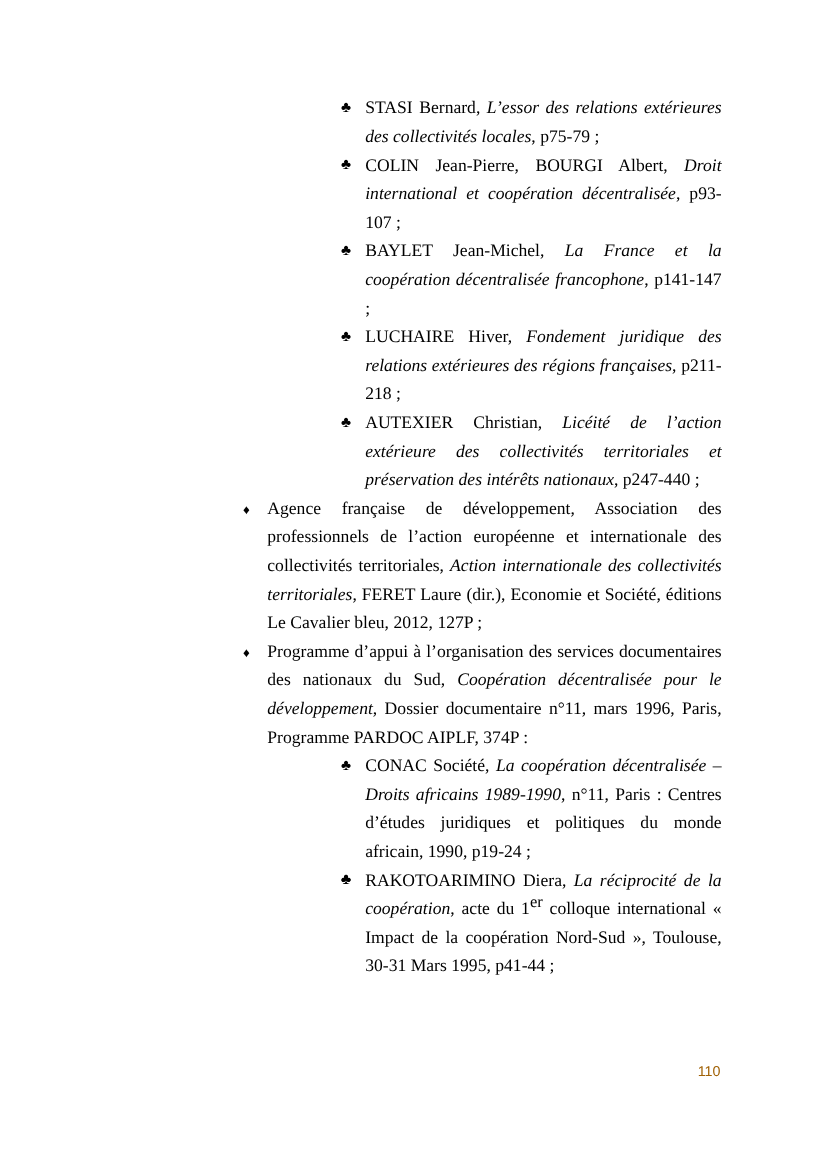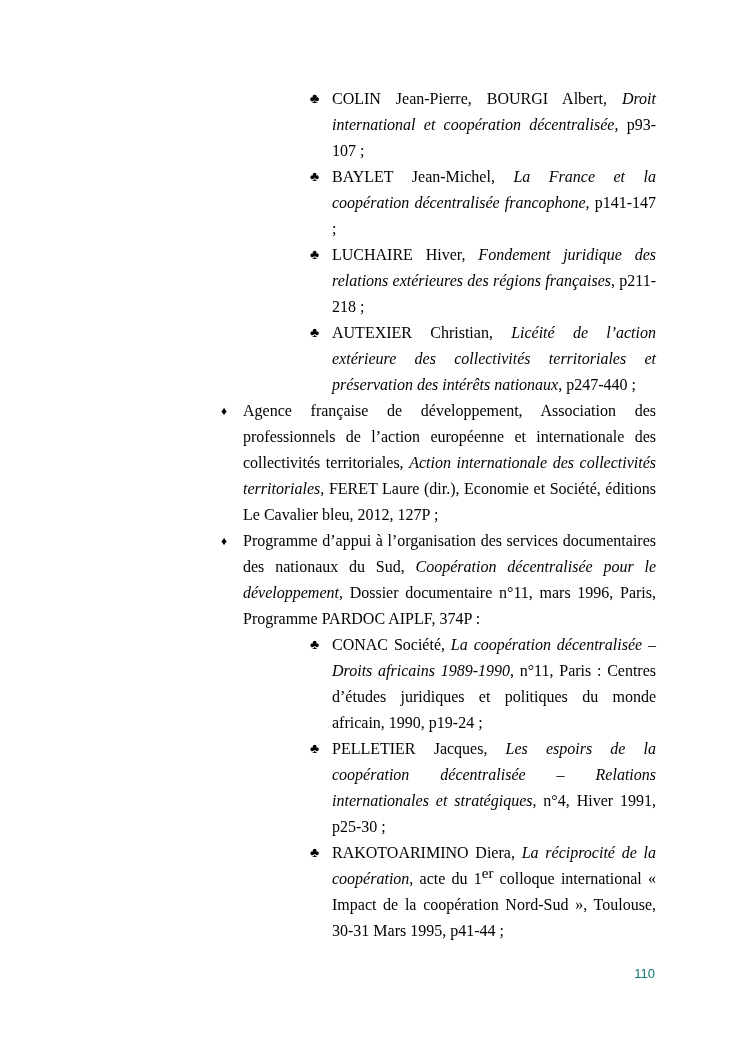--- a/index.html
+++ b/index.html
@@ -41,33 +41,33 @@
     vertical-align: super;
     font-size: 15px;
     line-height: 0;
   }
   .page-number {
     position: absolute;
     right: 90px;
     top: 966px;
     font-family: "Liberation Sans", sans-serif;
     font-size: 13px;
-    color: #0f766e;
+    color: #a16207;
   }
 </style>
 </head>
 <body>
 
 <div class="page">
   <div class="content">
-      <div class="entry level-2"><span class="bullet">♣</span></div>
+      <div class="entry level-2"><span class="bullet">♣</span><span><span class="seg-normal">STASI Bernard, </span><span class="seg-italic">L’essor des relations extérieures des collectivités locales</span><span class="seg-normal">, p75-79 ;</span></span></div>
       <div class="entry level-2"><span class="bullet">♣</span><span><span class="seg-normal">COLIN Jean-Pierre, BOURGI Albert, </span><span class="seg-italic">Droit international et coopération décentralisée</span><span class="seg-normal">, p93-107 ;</span></span></div>
       <div class="entry level-2"><span class="bullet">♣</span><span><span class="seg-normal">BAYLET Jean-Michel, </span><span class="seg-italic">La France et la coopération décentralisée francophone</span><span class="seg-normal">, p141-147 ;</span></span></div>
       <div class="entry level-2"><span class="bullet">♣</span><span><span class="seg-normal">LUCHAIRE Hiver, </span><span class="seg-italic">Fondement juridique des relations extérieures des régions françaises</span><span class="seg-normal">, p211-218 ;</span></span></div>
       <div class="entry level-2"><span class="bullet">♣</span><span><span class="seg-normal">AUTEXIER Christian, </span><span class="seg-italic">Licéité de l’action extérieure des collectivités territoriales et préservation des intérêts nationaux</span><span class="seg-normal">, p247-440 ;</span></span></div>
       <div class="entry level-1"><span class="bullet">♦</span><span><span class="seg-normal">Agence française de développement, Association des professionnels de l’action européenne et internationale des collectivités territoriales, </span><span class="seg-italic">Action internationale des collectivités territoriales</span><span class="seg-normal">, FERET Laure (dir.), Economie et Société, éditions Le Cavalier bleu, 2012, 127P ;</span></span></div>
       <div class="entry level-1"><span class="bullet">♦</span><span><span class="seg-normal">Programme d’appui à l’organisation des services documentaires des nationaux du Sud, </span><span class="seg-italic">Coopération décentralisée pour le développement</span><span class="seg-normal">, Dossier documentaire n°11, mars 1996, Paris, Programme PARDOC AIPLF, 374P :</span></span></div>
       <div class="entry level-2"><span class="bullet">♣</span><span><span class="seg-normal">CONAC Société, </span><span class="seg-italic">La coopération décentralisée – Droits africains 1989-1990</span><span class="seg-normal">, n°11, Paris : Centres d’études juridiques et politiques du monde africain, 1990, p19-24 ;</span></span></div>
-      <div class="entry level-2"><span class="bullet">♣</span><span><span class="seg-normal">PELLETIER Jacques, </span><span class="seg-italic">Les espoirs de la coopération décentralisée – Relations internationales et stratégiques</span><span class="seg-normal">, n°4, Hiver 1991, p25-30 ;</span></span></div>
+      <div class="entry level-2"><span class="bullet">♣</span></div>
       <div class="entry level-2"><span class="bullet">♣</span><span><span class="seg-normal">RAKOTOARIMINO Diera, </span><span class="seg-italic">La réciprocité de la coopération</span><span class="seg-normal">, acte du 1</span><span class="seg-superscript">er</span><span class="seg-normal"> colloque international « Impact de la coopération Nord-Sud », Toulouse, 30-31 Mars 1995, p41-44 ;</span></span></div>
     </div>
   <div class="page-number">110</div>
 </div>
 
 </body></html>

